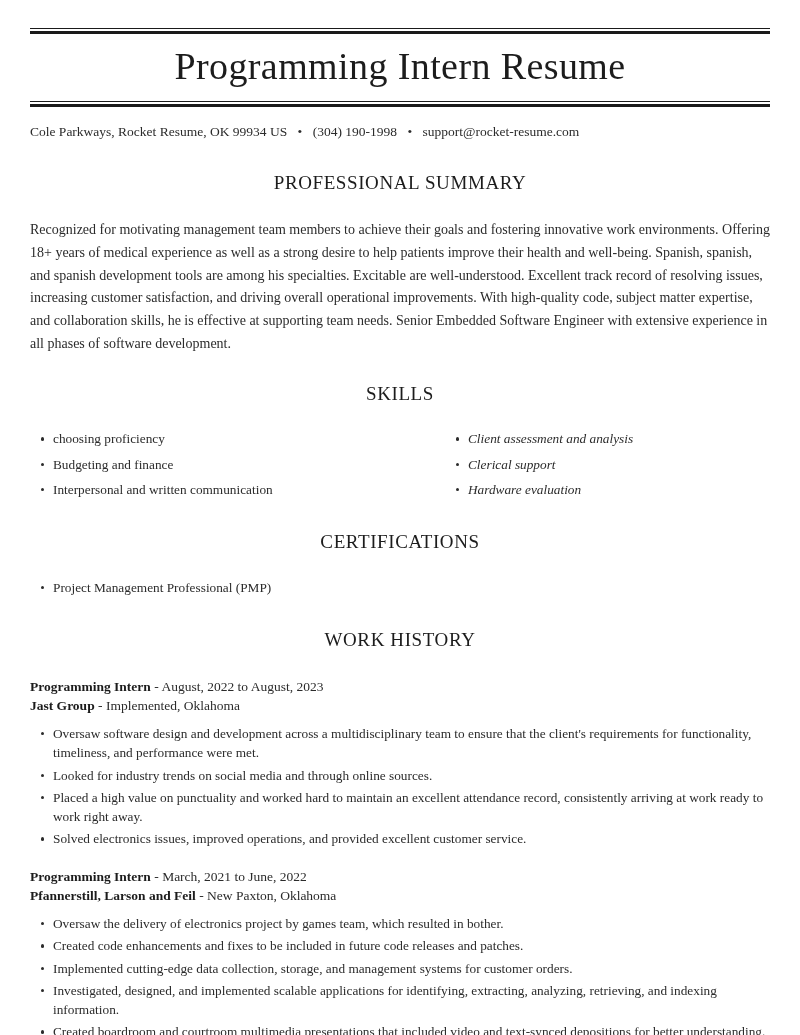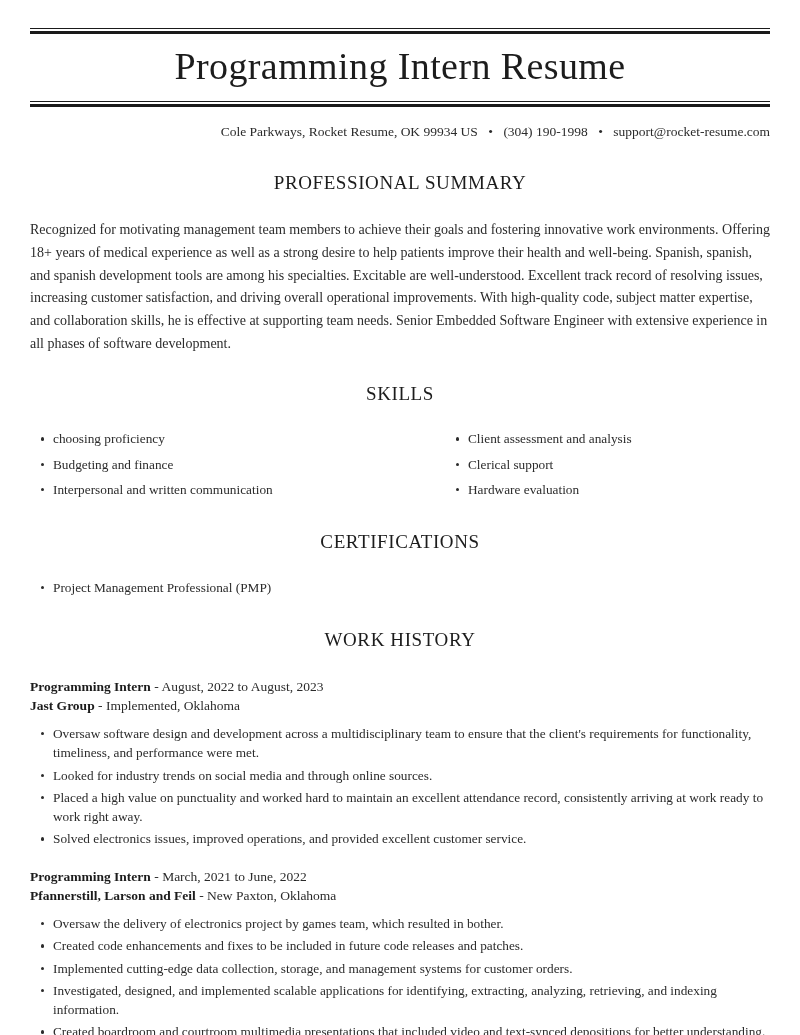--- a/index.html
+++ b/index.html
@@ -50,21 +50,21 @@
     font-weight: 400;
     letter-spacing: 0.4px;
     color: #1c1c1c;
     padding: 12px 0 14px 0;
     line-height: 1.08;
     white-space: nowrap;
   }
 
   
   .contact-line {
-    text-align: right;
+    text-align: left;
     font-size: 13.5px;
     color: #2b2b2b;
     padding: 16px 0 0 0;
     line-height: 1.3;
   }
   .contact-sep {
     display: inline-block;
     padding: 0 7px;
     color: #2b2b2b;
   }
@@ -140,20 +140,21 @@
   .skills-cols {
     display: flex;
     padding-top: 10px;
   }
   .skills-cols .col {
     flex: 0 0 50%;
     box-sizing: border-box;
   }
   .skills-cols .col-right {
     padding-left: 45px;
+    font-style: italic;
   }
   .skills-cols ul.bullets > li {
     margin-bottom: 6px;
   }
 
   .certs-list {
     padding-top: 10px;
   }
   .certs-list ul.bullets > li {
     margin-bottom: 6px;

